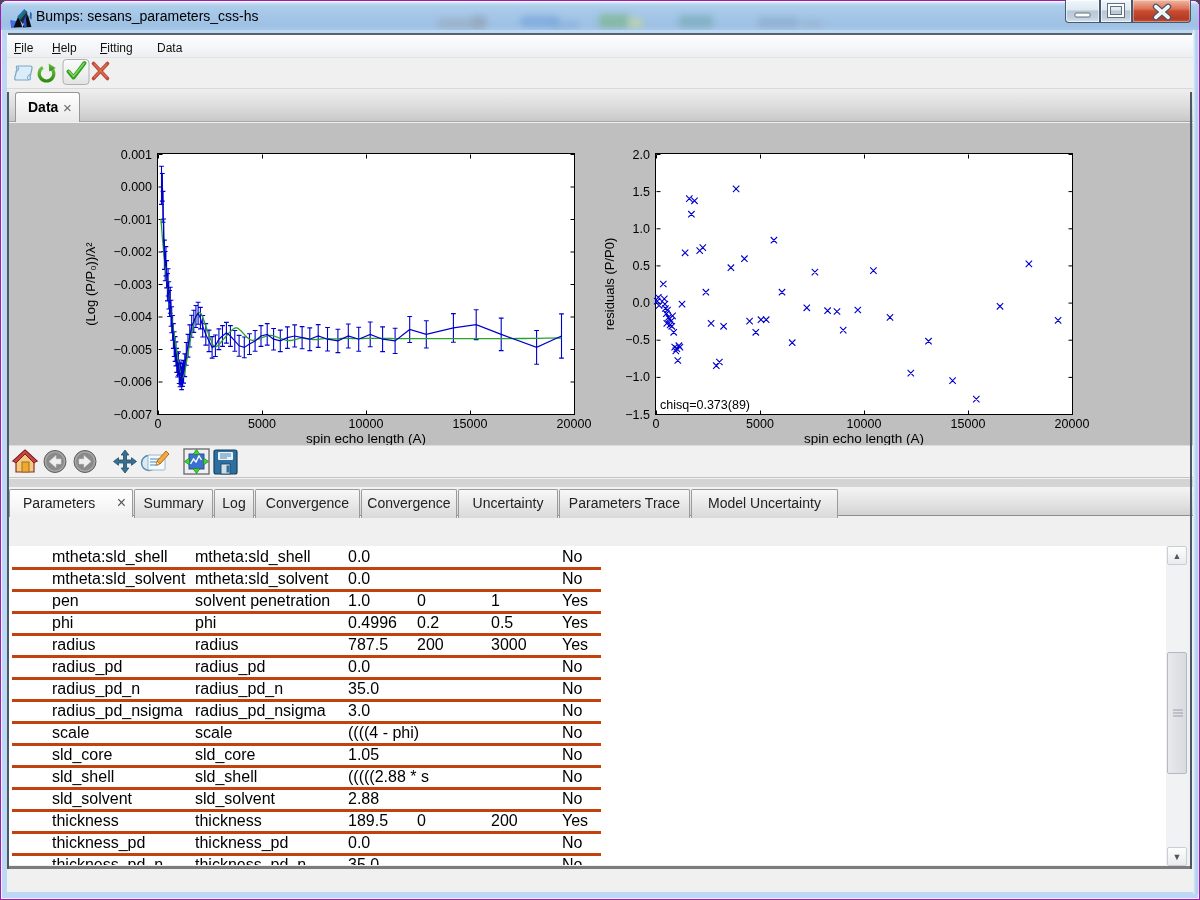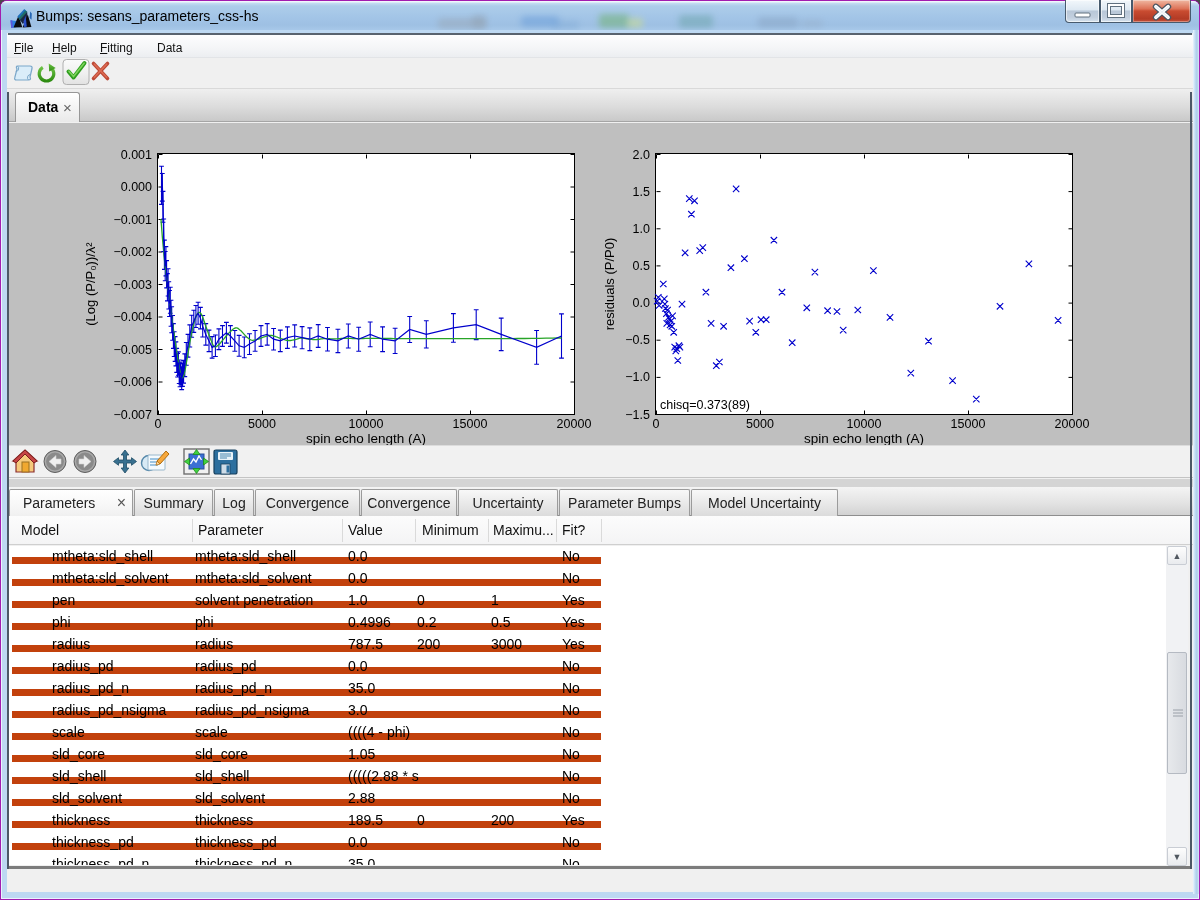--- a/index.html
+++ b/index.html
@@ -41,21 +41,21 @@
 #tabbar2{position:absolute;left:0;top:457px;width:1190px;height:29px;
  background:linear-gradient(180deg,#f4f4f4 0%,#e2e2e2 60%,#d2d2d2 100%);border-bottom:1px solid #8e8e8e}
 .t2{position:absolute;top:2px;height:29px;border:1px solid #9b9b9b;border-bottom:none;border-radius:2px 2px 0 0;
  background:linear-gradient(180deg,#f8f8f8 0%,#eaeaea 45%,#d9d9d9 100%);font-size:14px;color:#222;
  padding-top:5px;text-align:center}
 .t2.active{background:linear-gradient(180deg,#ffffff 0%,#f7f7f7 60%,#efefef 100%);height:28px}
 #hdr{position:absolute;left:2px;top:486px;width:1188px;height:29px;background:linear-gradient(180deg,#fcfcfc,#f4f4f5);border-bottom:1px solid #cfcfcf}
 .hc{position:absolute;top:6px;font-size:14px;color:#111}
 .hsep{position:absolute;top:3px;height:23px;width:1px;background:#dadada}
 #tablebody{position:absolute;left:2px;top:516px;width:1181px;height:319px;background:#fff;overflow:hidden}
-.row{position:absolute;left:5px;width:589px;height:18px;border-bottom:7px solid #c2410c;font-size:14px;color:#000}
+.row{position:absolute;left:5px;width:589px;height:24px;border-bottom:3px solid #c2410c;font-size:16px;color:#000}
 .c1{position:absolute;left:40px;top:2px}
 .c2{position:absolute;left:183px;top:2px}
 .c3{position:absolute;left:336px;top:2px}
 .c4{position:absolute;left:405px;top:2px}
 .c5{position:absolute;left:479px;top:2px}
 .c6{position:absolute;left:550px;top:2px}
 
 #sbar{position:absolute;left:1161px;top:516px;width:22px;height:320px;background:#f1f2f4}
 .sbtn{position:absolute;left:1px;width:20px;height:19px;border:1px solid #c9cdd4;border-radius:2px;
  background:linear-gradient(180deg,#fdfdfd,#e9ebee);color:#50575f;font-size:9px;text-align:center;line-height:18px}
@@ -260,37 +260,23 @@
   <div id="tabbar2">
         <div class="t2 active" style="left:4px;width:124px;text-align:left">
           <span style="position:absolute;left:13px;top:5px">Parameters</span>
           <span style="position:absolute;right:6px;top:4px;color:#555;font-size:16px">×</span>
         </div>
         <div class="t2" style="left:129px;width:79px">Summary</div>
         <div class="t2" style="left:209px;width:40px">Log</div>
         <div class="t2" style="left:250px;width:105px">Convergence</div>
         <div class="t2" style="left:356px;width:96px">Convergence</div>
         <div class="t2" style="left:453px;width:100px">Uncertainty</div>
-        <div class="t2" style="left:554px;width:131px">Parameter Bumps</div>
+        <div class="t2" style="left:554px;width:131px">Parameters Trace</div>
         <div class="t2" style="left:686px;width:147px">Model Uncertainty</div>
       </div>
-  <div id="hdr">
-    <div class="hc" style="left:14px">Model</div>
-    <div class="hc" style="left:191px">Parameter</div>
-    <div class="hc" style="left:341px">Value</div>
-    <div class="hc" style="left:415px">Minimum</div>
-    <div class="hc" style="left:486px">Maximu...</div>
-    <div class="hc" style="left:555px">Fit?</div>
-    <div class="hsep" style="left:185px"></div>
-    <div class="hsep" style="left:335px"></div>
-    <div class="hsep" style="left:408px"></div>
-    <div class="hsep" style="left:481px"></div>
-    <div class="hsep" style="left:549px"></div>
-    <div class="hsep" style="left:594px"></div>
-  </div>
   <div id="tablebody">
         <div class="row" style="top:0px">
           <span class="c1">mtheta:sld_shell</span>
           <span class="c2">mtheta:sld_shell</span>
           <span class="c3">0.0</span>
           <span class="c6">No</span>
         </div>
         <div class="row" style="top:22px">
           <span class="c1">mtheta:sld_solvent</span>
           <span class="c2">mtheta:sld_solvent</span>

